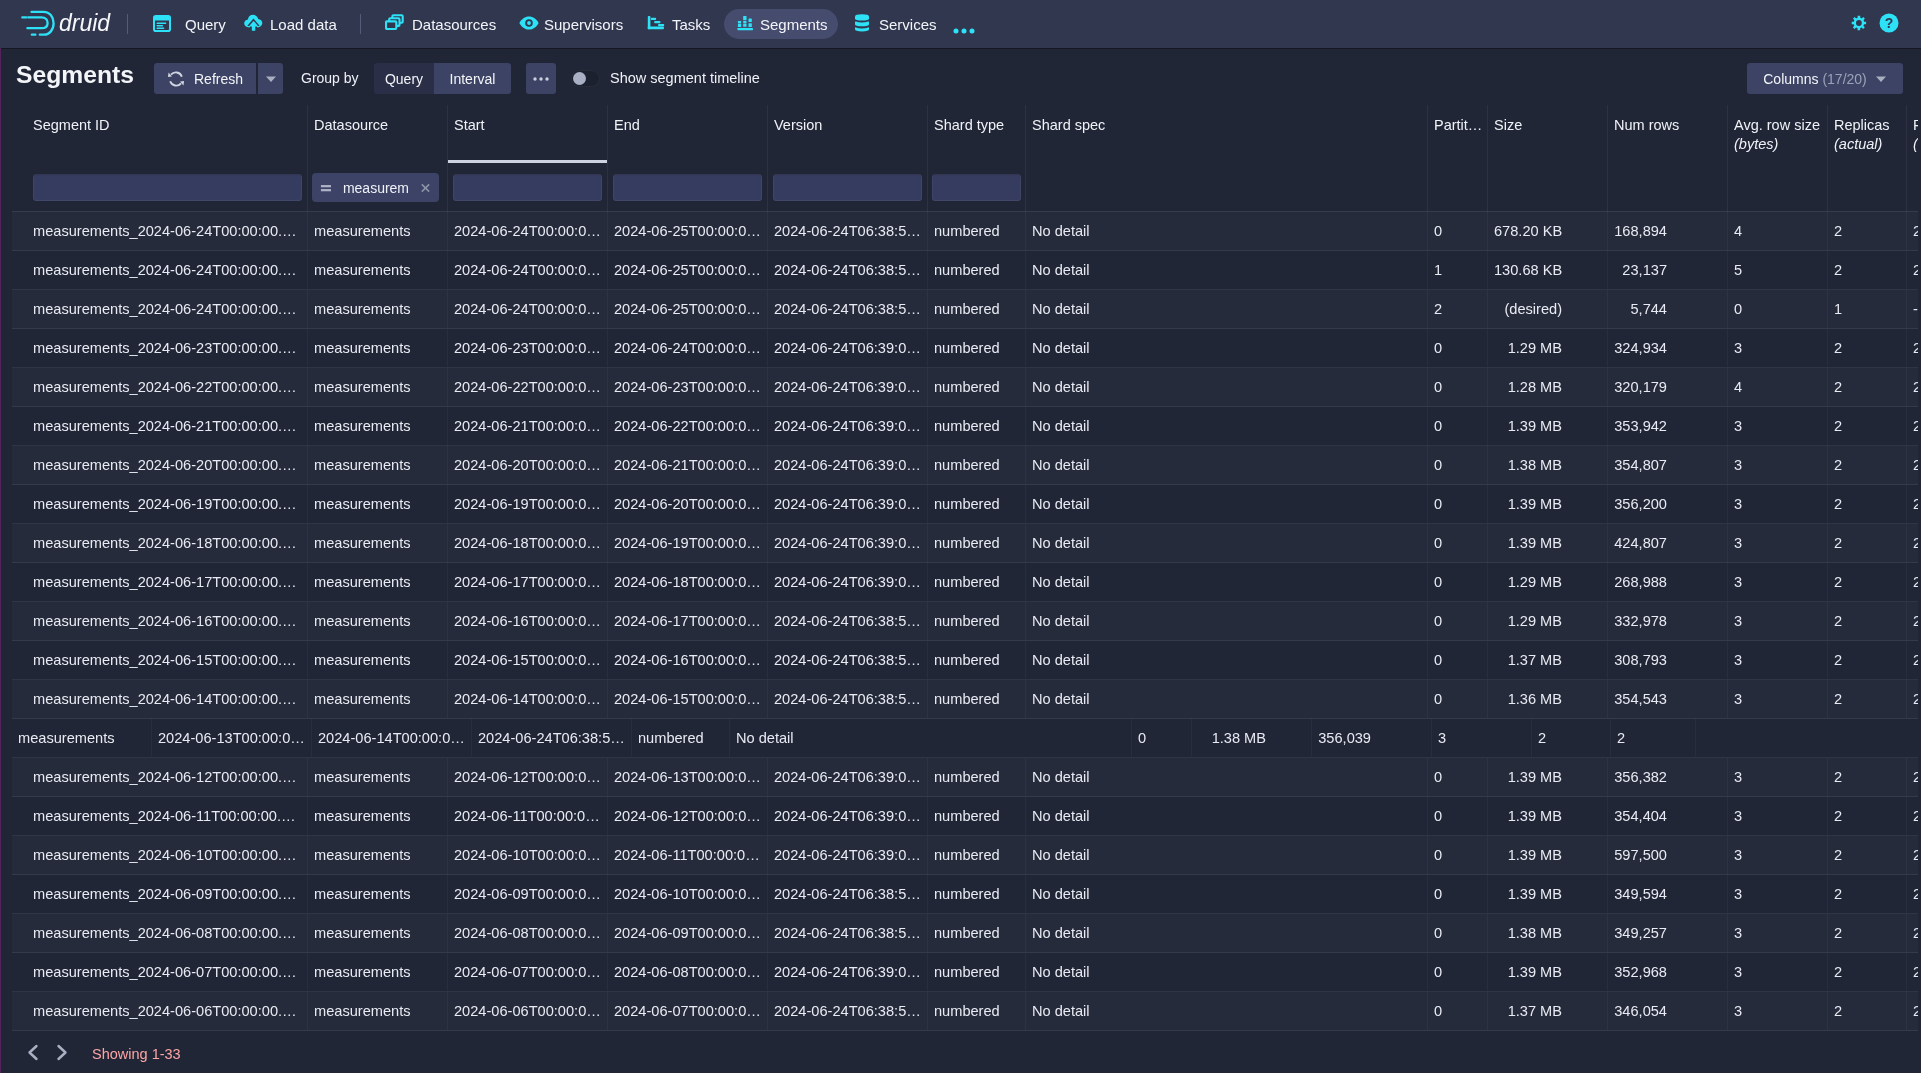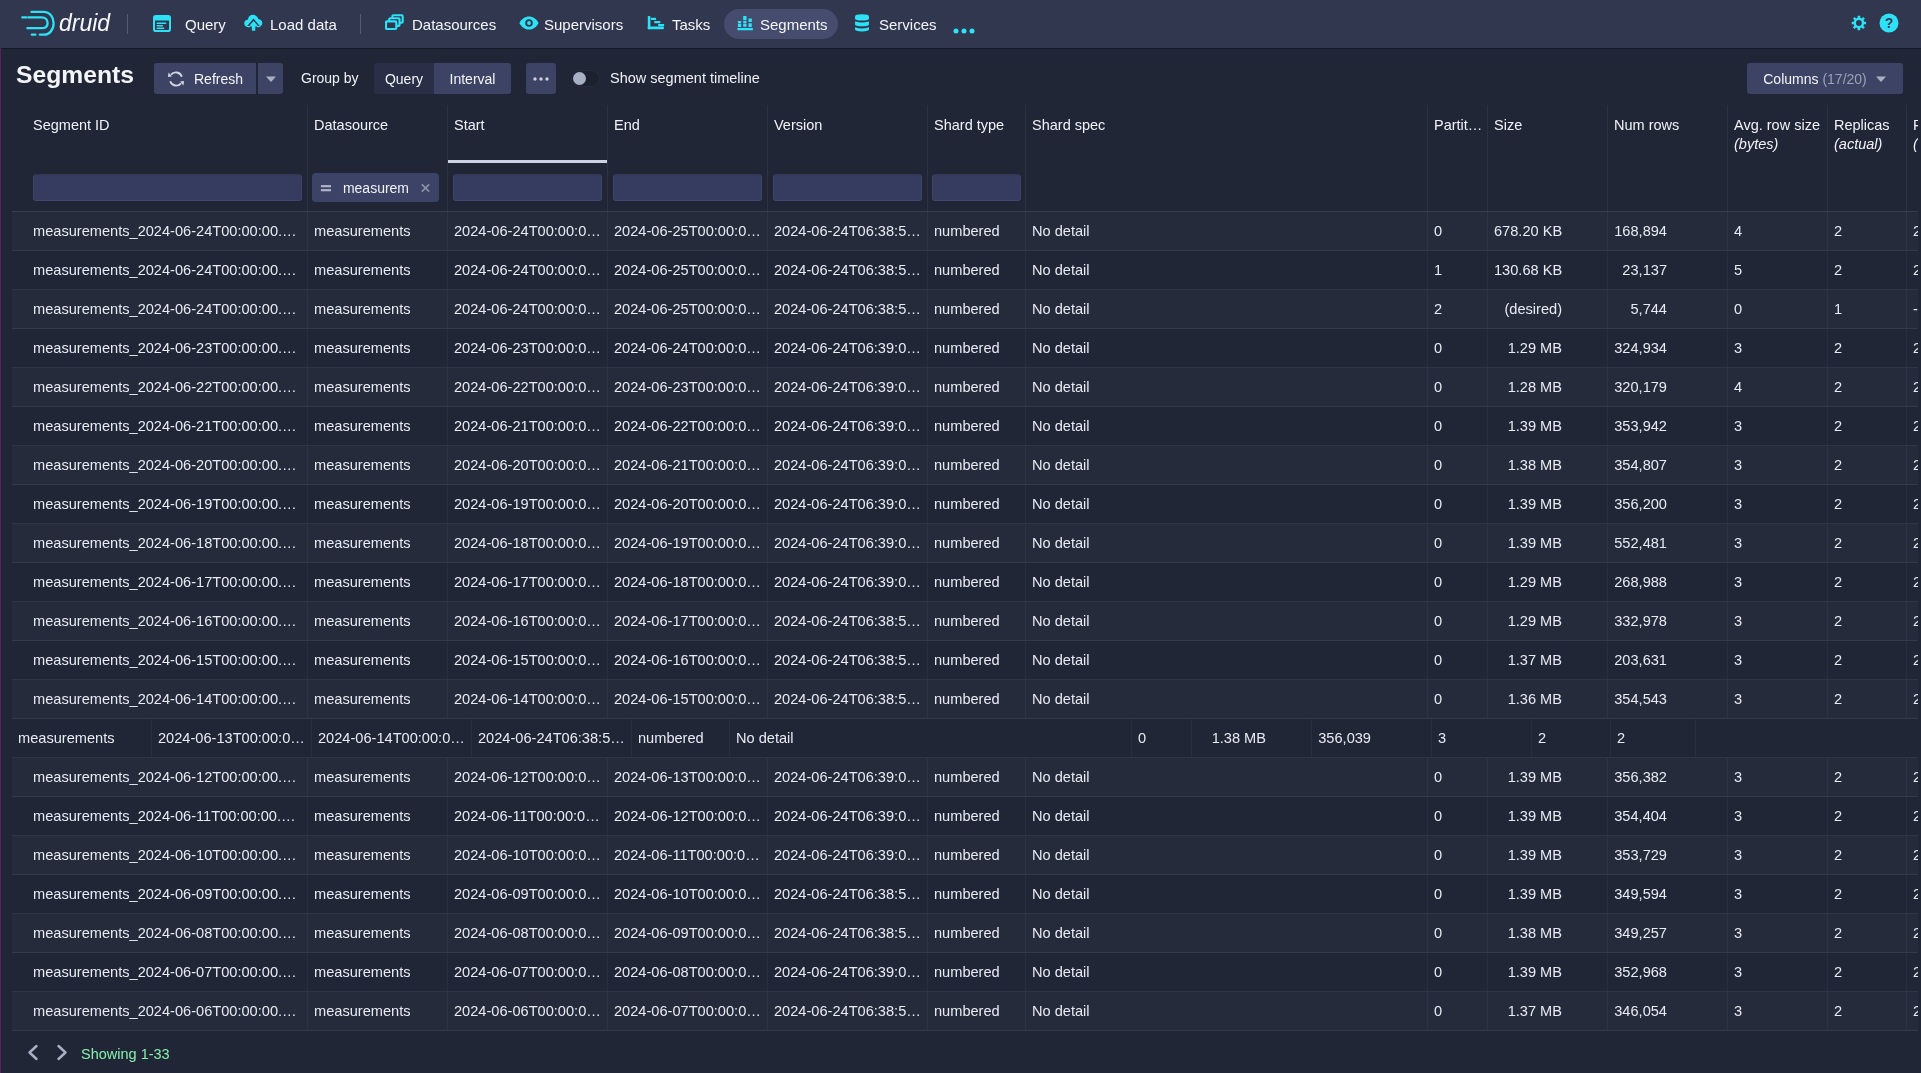--- a/index.html
+++ b/index.html
@@ -350,21 +350,21 @@
 <div class="drow odd" style="top:419px">
 <div class="dcell" style="width:296px;padding-left:21px">measurements_2024-06-18T00:00:00.…</div>
 <div class="dcell" style="width:140px">measurements</div>
 <div class="dcell" style="width:160px">2024-06-18T00:00:00.000Z</div>
 <div class="dcell" style="width:160px">2024-06-19T00:00:00.000Z</div>
 <div class="dcell" style="width:160px">2024-06-24T06:39:02.907Z</div>
 <div class="dcell" style="width:98px">numbered</div>
 <div class="dcell" style="width:402px">No detail</div>
 <div class="dcell" style="width:60px">0</div>
 <div class="dcell" style="width:120px"><span class="num" style="width:68px">1.39 MB</span></div>
-<div class="dcell" style="width:120px"><span class="num" style="width:53px">552,481</span></div>
+<div class="dcell" style="width:120px"><span class="num" style="width:53px">424,807</span></div>
 <div class="dcell" style="width:100px">3</div>
 <div class="dcell" style="width:79px">2</div>
 <div class="dcell" style="width:85px">2</div>
 </div>
 <div class="drow" style="top:458px">
 <div class="dcell" style="width:296px;padding-left:21px">measurements_2024-06-17T00:00:00.…</div>
 <div class="dcell" style="width:140px">measurements</div>
 <div class="dcell" style="width:160px">2024-06-17T00:00:00.000Z</div>
 <div class="dcell" style="width:160px">2024-06-18T00:00:00.000Z</div>
 <div class="dcell" style="width:160px">2024-06-24T06:39:02.907Z</div>
@@ -395,21 +395,21 @@
 <div class="drow" style="top:536px">
 <div class="dcell" style="width:296px;padding-left:21px">measurements_2024-06-15T00:00:00.…</div>
 <div class="dcell" style="width:140px">measurements</div>
 <div class="dcell" style="width:160px">2024-06-15T00:00:00.000Z</div>
 <div class="dcell" style="width:160px">2024-06-16T00:00:00.000Z</div>
 <div class="dcell" style="width:160px">2024-06-24T06:38:59.064Z</div>
 <div class="dcell" style="width:98px">numbered</div>
 <div class="dcell" style="width:402px">No detail</div>
 <div class="dcell" style="width:60px">0</div>
 <div class="dcell" style="width:120px"><span class="num" style="width:68px">1.37 MB</span></div>
-<div class="dcell" style="width:120px"><span class="num" style="width:53px">203,631</span></div>
+<div class="dcell" style="width:120px"><span class="num" style="width:53px">308,793</span></div>
 <div class="dcell" style="width:100px">3</div>
 <div class="dcell" style="width:79px">2</div>
 <div class="dcell" style="width:85px">2</div>
 </div>
 <div class="drow odd" style="top:575px">
 <div class="dcell" style="width:296px;padding-left:21px">measurements_2024-06-14T00:00:00.…</div>
 <div class="dcell" style="width:140px">measurements</div>
 <div class="dcell" style="width:160px">2024-06-14T00:00:00.000Z</div>
 <div class="dcell" style="width:160px">2024-06-15T00:00:00.000Z</div>
 <div class="dcell" style="width:160px">2024-06-24T06:38:59.064Z</div>
@@ -469,21 +469,21 @@
 <div class="drow odd" style="top:731px">
 <div class="dcell" style="width:296px;padding-left:21px">measurements_2024-06-10T00:00:00.…</div>
 <div class="dcell" style="width:140px">measurements</div>
 <div class="dcell" style="width:160px">2024-06-10T00:00:00.000Z</div>
 <div class="dcell" style="width:160px">2024-06-11T00:00:00.000Z</div>
 <div class="dcell" style="width:160px">2024-06-24T06:39:02.907Z</div>
 <div class="dcell" style="width:98px">numbered</div>
 <div class="dcell" style="width:402px">No detail</div>
 <div class="dcell" style="width:60px">0</div>
 <div class="dcell" style="width:120px"><span class="num" style="width:68px">1.39 MB</span></div>
-<div class="dcell" style="width:120px"><span class="num" style="width:53px">353,729</span></div>
+<div class="dcell" style="width:120px"><span class="num" style="width:53px">597,500</span></div>
 <div class="dcell" style="width:100px">3</div>
 <div class="dcell" style="width:79px">2</div>
 <div class="dcell" style="width:85px">2</div>
 </div>
 <div class="drow" style="top:770px">
 <div class="dcell" style="width:296px;padding-left:21px">measurements_2024-06-09T00:00:00.…</div>
 <div class="dcell" style="width:140px">measurements</div>
 <div class="dcell" style="width:160px">2024-06-09T00:00:00.000Z</div>
 <div class="dcell" style="width:160px">2024-06-10T00:00:00.000Z</div>
 <div class="dcell" style="width:160px">2024-06-24T06:38:59.064Z</div>
@@ -542,14 +542,14 @@
 <div class="dcell" style="width:85px">2</div>
 </div>
 </div>
 <div class="pager">
 <div style="margin-left:26px" class="chev"><svg width="13" height="17" viewBox="0 0 13 17">
         <path d="M10.5 2 L3.5 8.5 L10.5 15" fill="none" stroke="#a9b0c2" stroke-width="2.4" stroke-linecap="round" stroke-linejoin="round"></path>
       </svg></div>
 <div style="margin-left:17px" class="chev"><svg width="13" height="17" viewBox="0 0 13 17">
         <path d="M2.5 2 L9.5 8.5 L2.5 15" fill="none" stroke="#a9b0c2" stroke-width="2.4" stroke-linecap="round" stroke-linejoin="round"></path>
       </svg></div>
-<div style="margin-left:12px;color:#86efac;font-size:14.5px">Showing 1-33</div>
+<div style="margin-left:23px;color:#fca5a5;font-size:14.5px">Showing 1-33</div>
 </div>
 <div class="edge"></div>
 </body></html>

